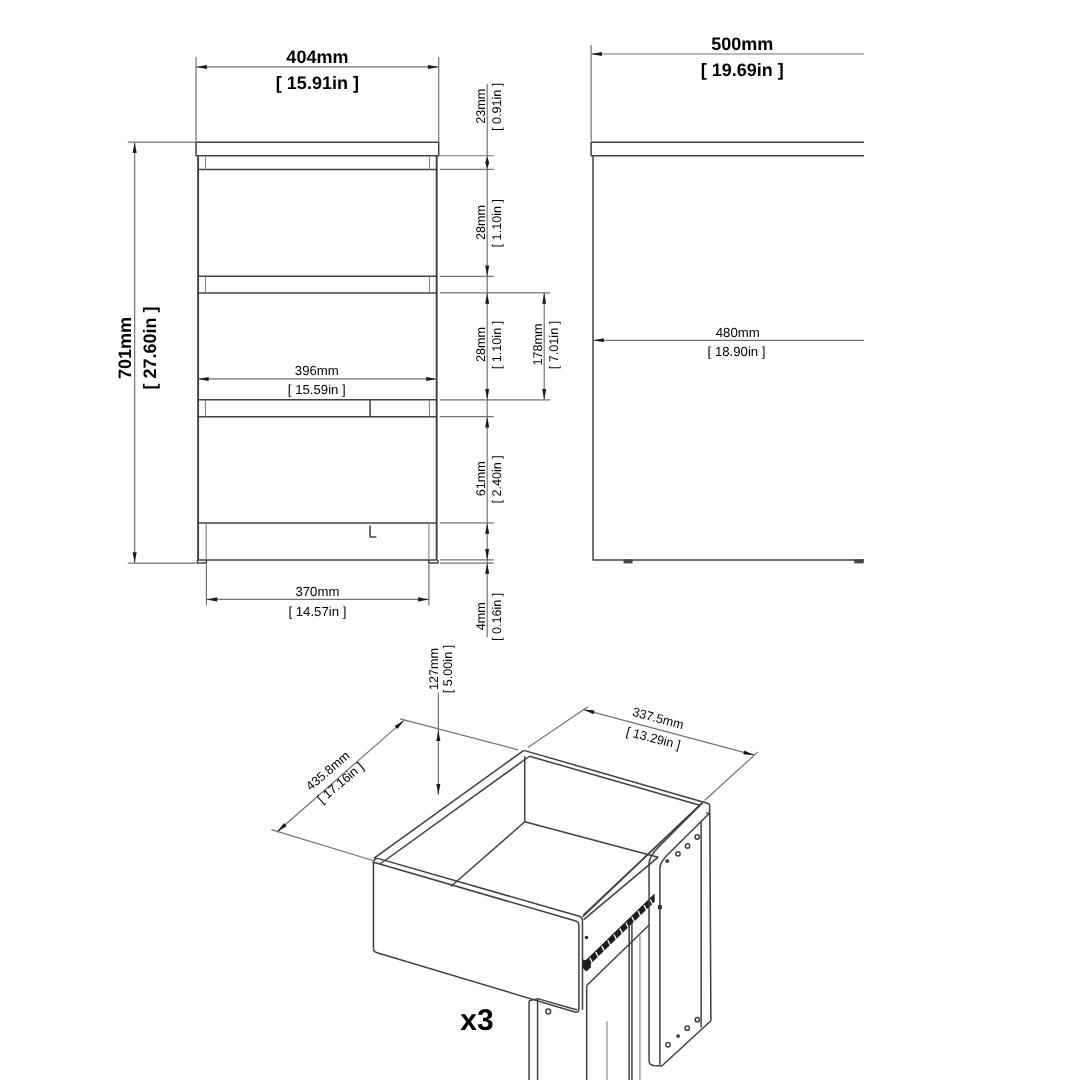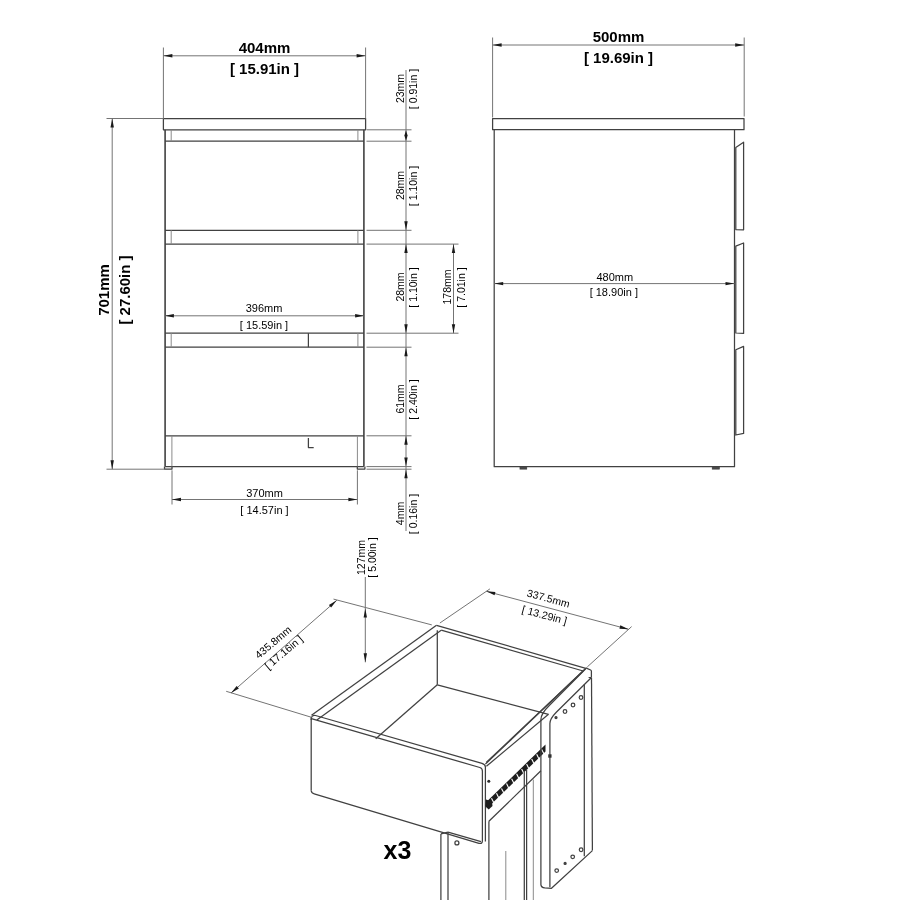--- a/index.html
+++ b/index.html
@@ -1,16 +1,16 @@
 <!DOCTYPE html>
 <html><head>
 <meta charset="utf-8">
 <style>
   html,body{margin:0;padding:0;background:#fff;}
-  #page{width:720px;height:900px;position:relative;background:#ffffff;overflow:hidden;padding-left:25px;}
+  #page{width:720px;height:900px;position:relative;background:#ffffff;overflow:hidden;}
   svg{position:absolute;top:0;left:0;}
   text{font-family:"Liberation Sans", sans-serif;fill:#000;}
   .b15{font-size:15px;font-weight:bold;}
   .r11{font-size:11px;}
   .r10{font-size:10.5px;}
   .x3{font-size:25px;font-weight:bold;}
   .obj{stroke:#414141;stroke-width:1.25;fill:none;stroke-linejoin:round;stroke-linecap:butt;}
   .objg{stroke:#8a8a8a;stroke-width:1;fill:none;}
   .dim{stroke:#747474;stroke-width:1;fill:none;}
   .arr{fill:#1a1a1a;stroke:none;}

